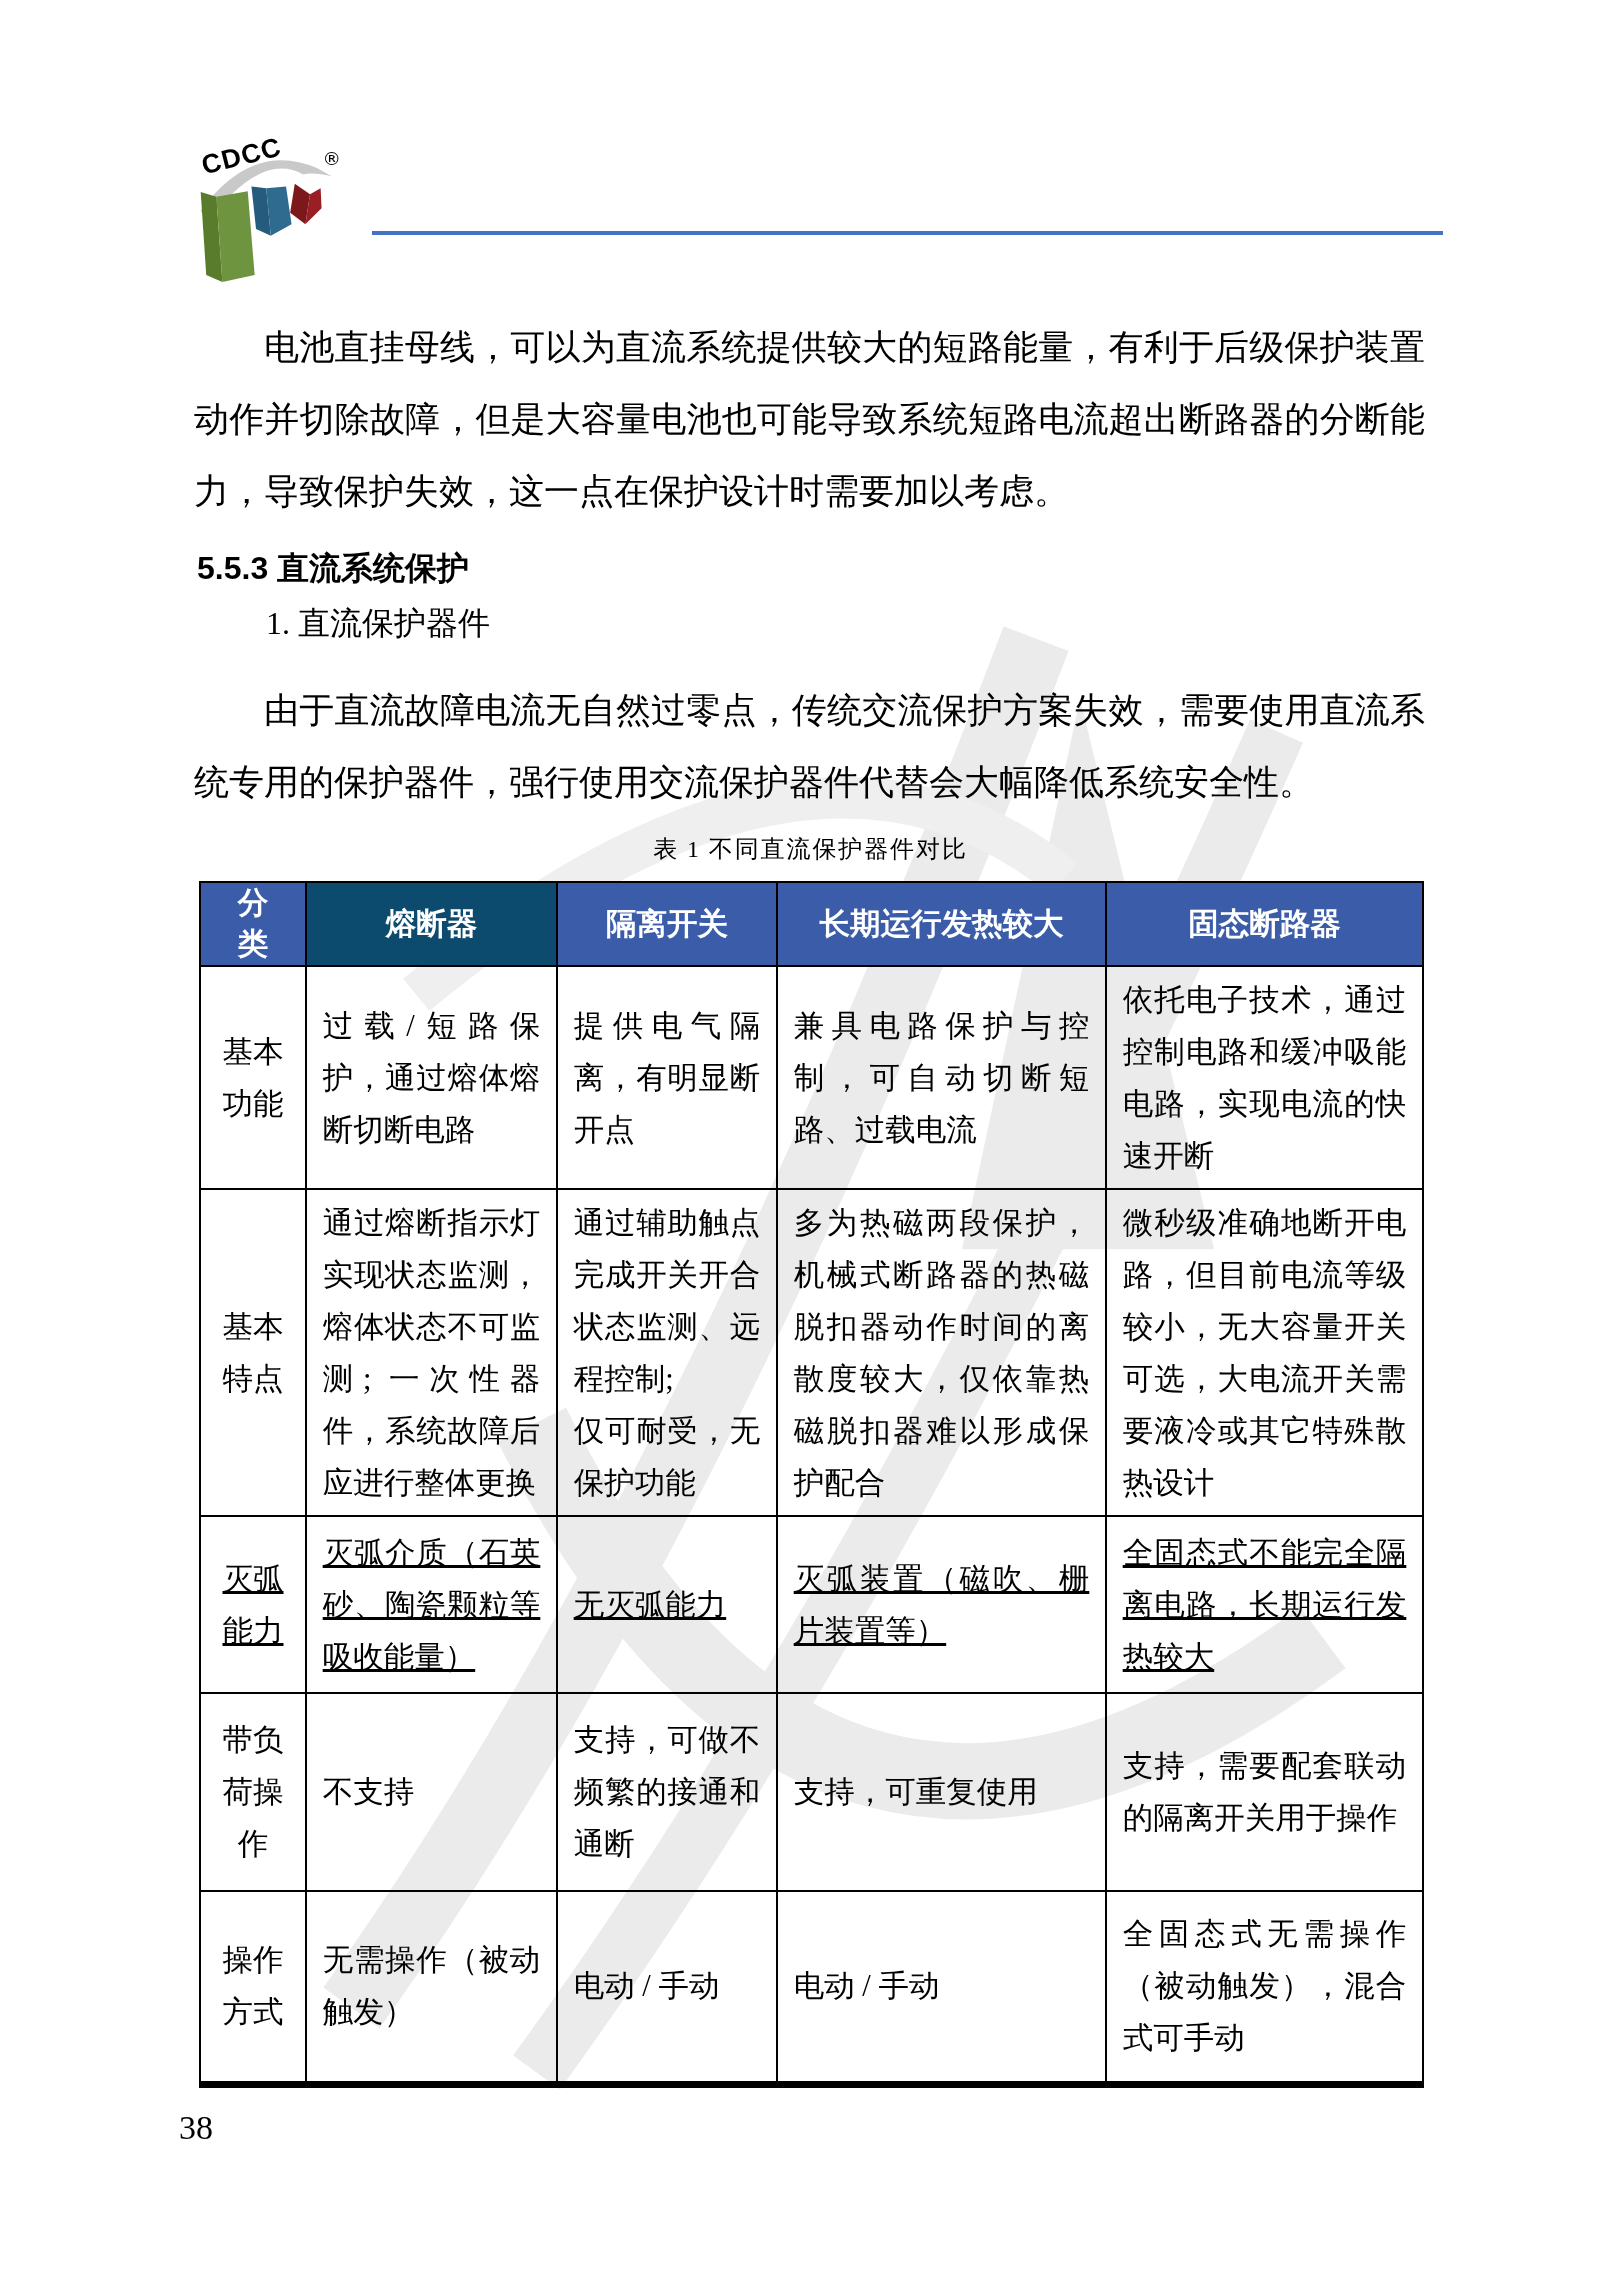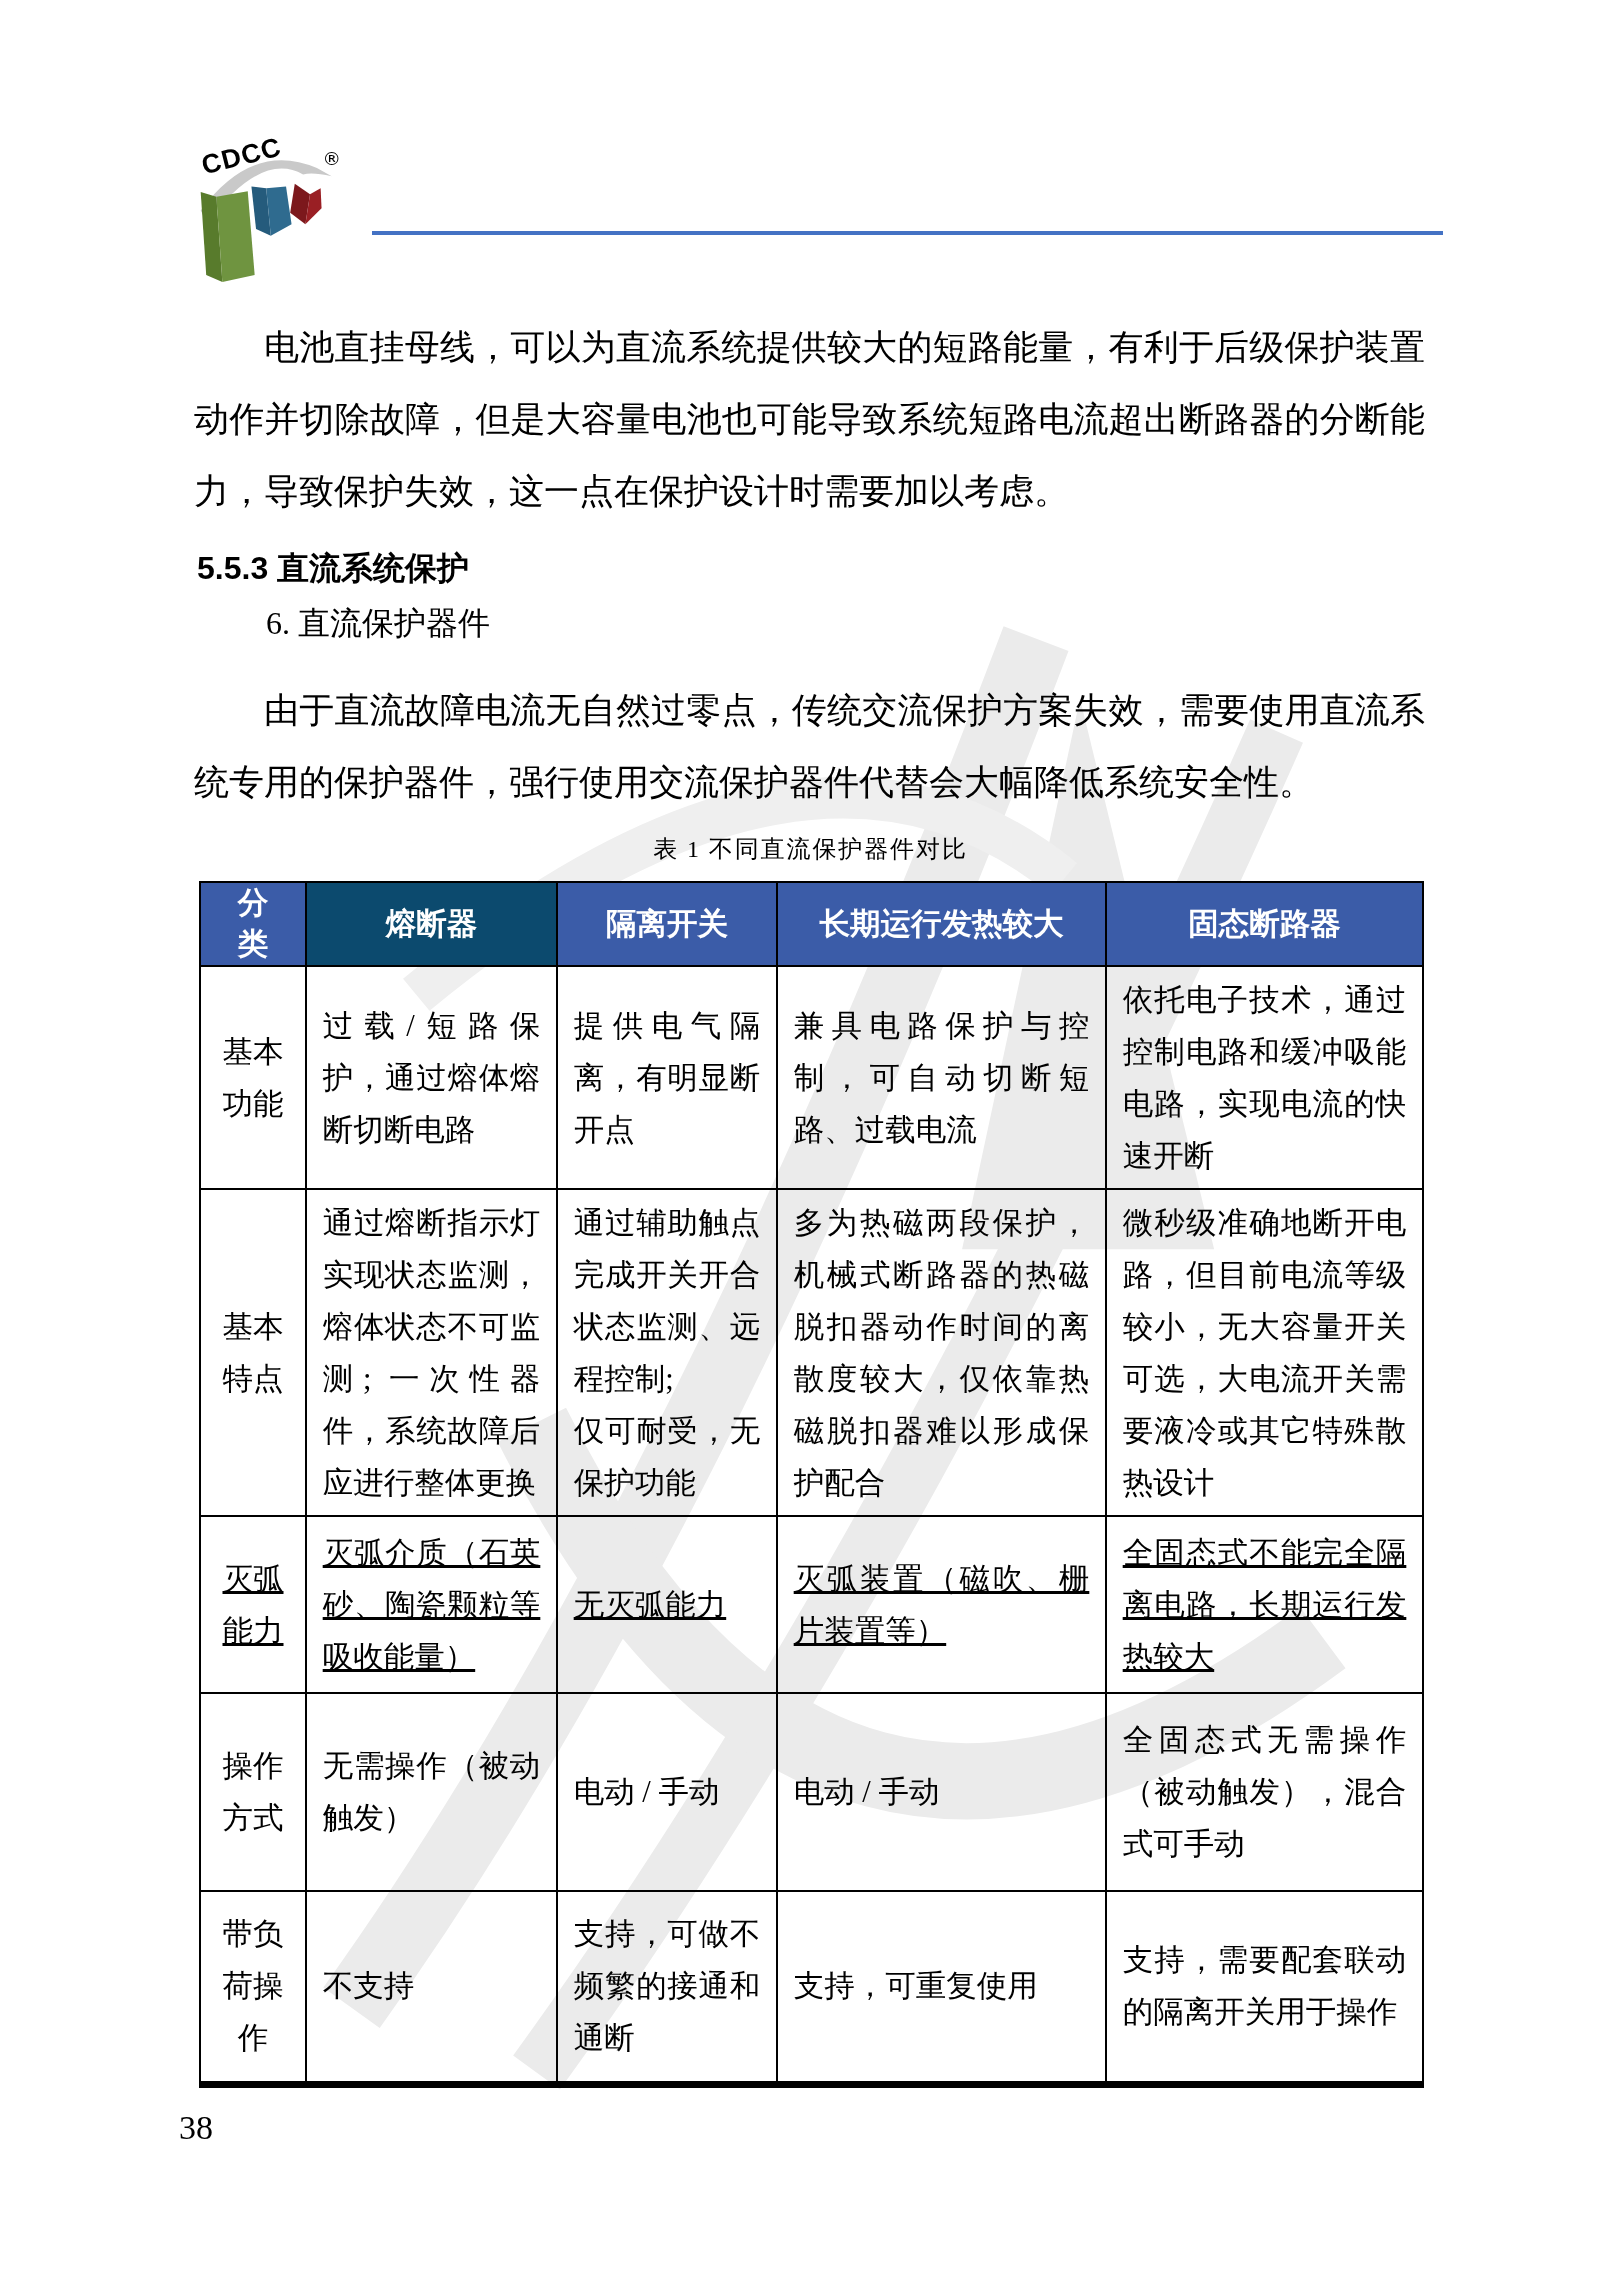--- a/index.html
+++ b/index.html
@@ -137,21 +137,21 @@
 
   <text x="272" y="72" font-family="DejaVu Sans, sans-serif" font-size="40" fill="#000">®</text>
 </svg>
 
 <div id="blue-rule" class="layer" style="background: rgb(68, 114, 196);"></div>
 
 <p id="para1" class="layer textblock">电池直挂母线，可以为直流系统提供较大的短路能量，有利于后级保护装置动作并切除故障，但是大容量电池也可能导致系统短路电流超出断路器的分断能力，导致保护失效，这一点在保护设计时需要加以考虑。</p>
 
 <h2 id="section-heading" class="layer textblock">5.5.3 直流系统保护</h2>
 
-<p id="list-item" class="layer textblock">6. 直流保护器件</p>
+<p id="list-item" class="layer textblock">1. 直流保护器件</p>
 
 <p id="para2" class="layer textblock">由于直流故障电流无自然过零点，传统交流保护方案失效，需要使用直流系统专用的保护器件，强行使用交流保护器件代替会大幅降低系统安全性。</p>
 
 <p id="table-caption" class="layer textblock">表 1 不同直流保护器件对比</p>
 
 <div id="table-wrap" class="layer">
   <table class="cmp">
     <colgroup>
       <col class="c1">
         <col class="c2">
@@ -187,31 +187,31 @@
           <td>微秒级准确地断开电路，但目前电流等级较小，无大容量开关可选，大电流开关需要液冷或其它特殊散热设计</td>
         </tr>
         <tr>
           <th>灭弧能力</th>
           <td>灭弧介质（石英砂、陶瓷颗粒等吸收能量）</td>
           <td>无灭弧能力</td>
           <td>灭弧装置（磁吹、栅片装置等）</td>
           <td>全固态式不能完全隔离电路，长期运行发热较大</td>
         </tr>
         <tr>
+          <th>带负荷操作</th>
+          <td>不支持</td>
+          <td>支持，可做不频繁的接通和通断</td>
+          <td>支持，可重复使用</td>
+          <td>支持，需要配套联动的隔离开关用于操作</td>
+        </tr>
+        <tr>
           <th>操作方式</th>
           <td>无需操作（被动触发）</td>
           <td>电动 / 手动</td>
           <td>电动 / 手动</td>
           <td>全固态式无需操作（被动触发），混合式可手动</td>
         </tr>
-        <tr>
-          <th>带负荷操作</th>
-          <td>不支持</td>
-          <td>支持，可做不频繁的接通和通断</td>
-          <td>支持，可重复使用</td>
-          <td>支持，需要配套联动的隔离开关用于操作</td>
-        </tr>
       </tbody>
   </table>
 </div>
 
 <div id="page-number" class="layer">38</div>
 
 
 </body></html>

